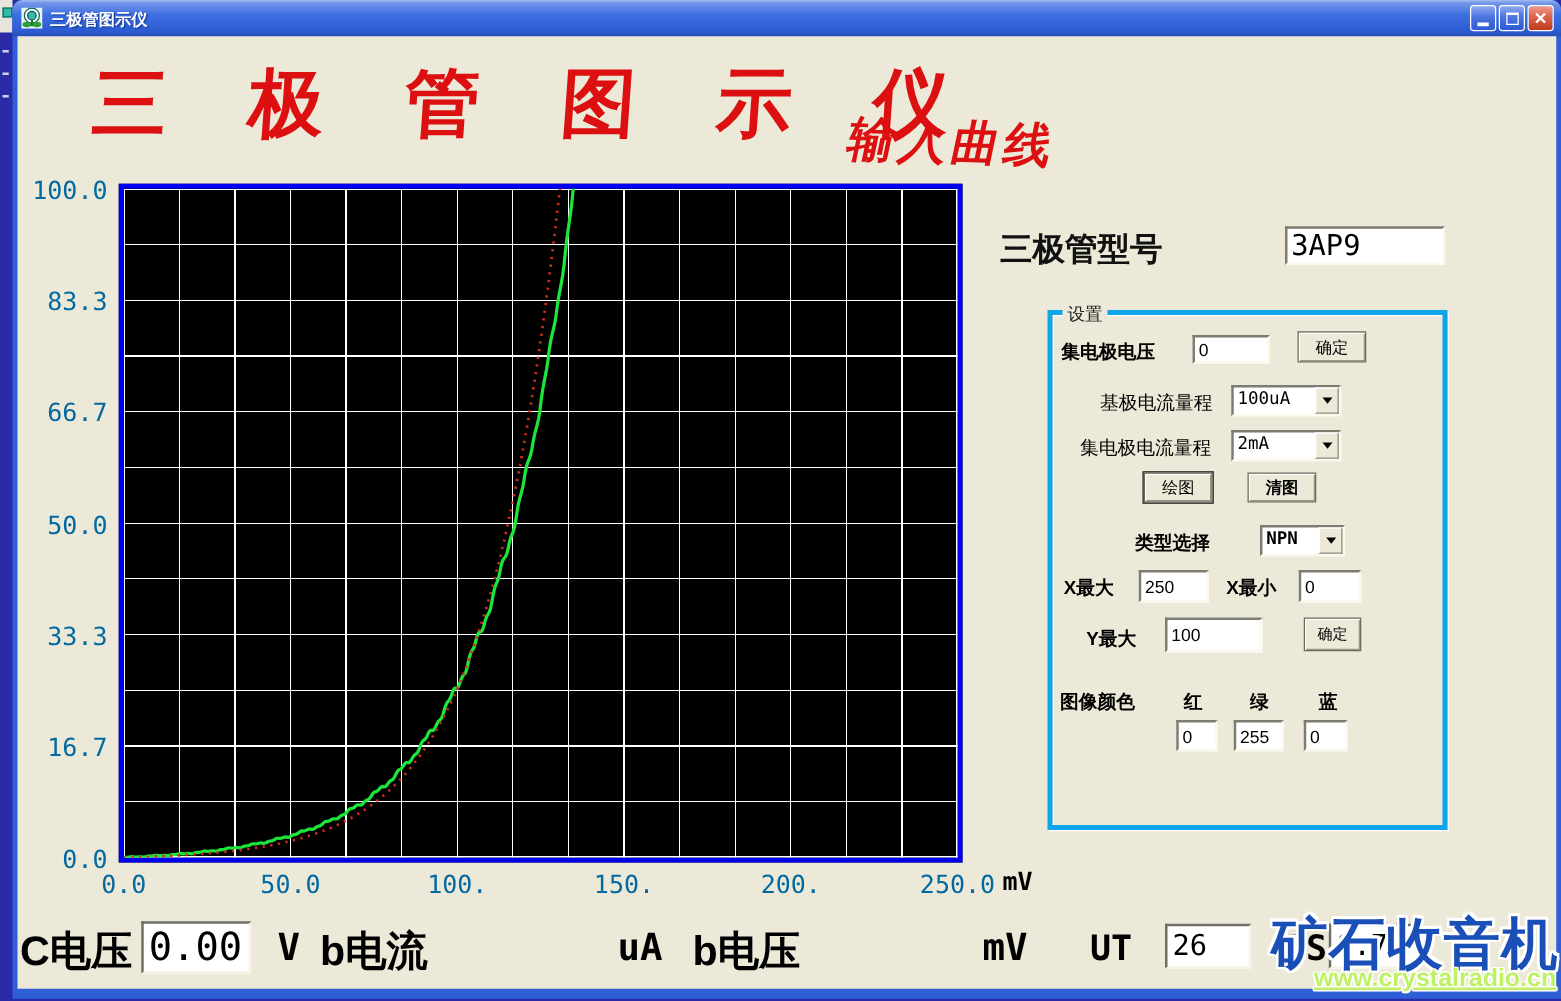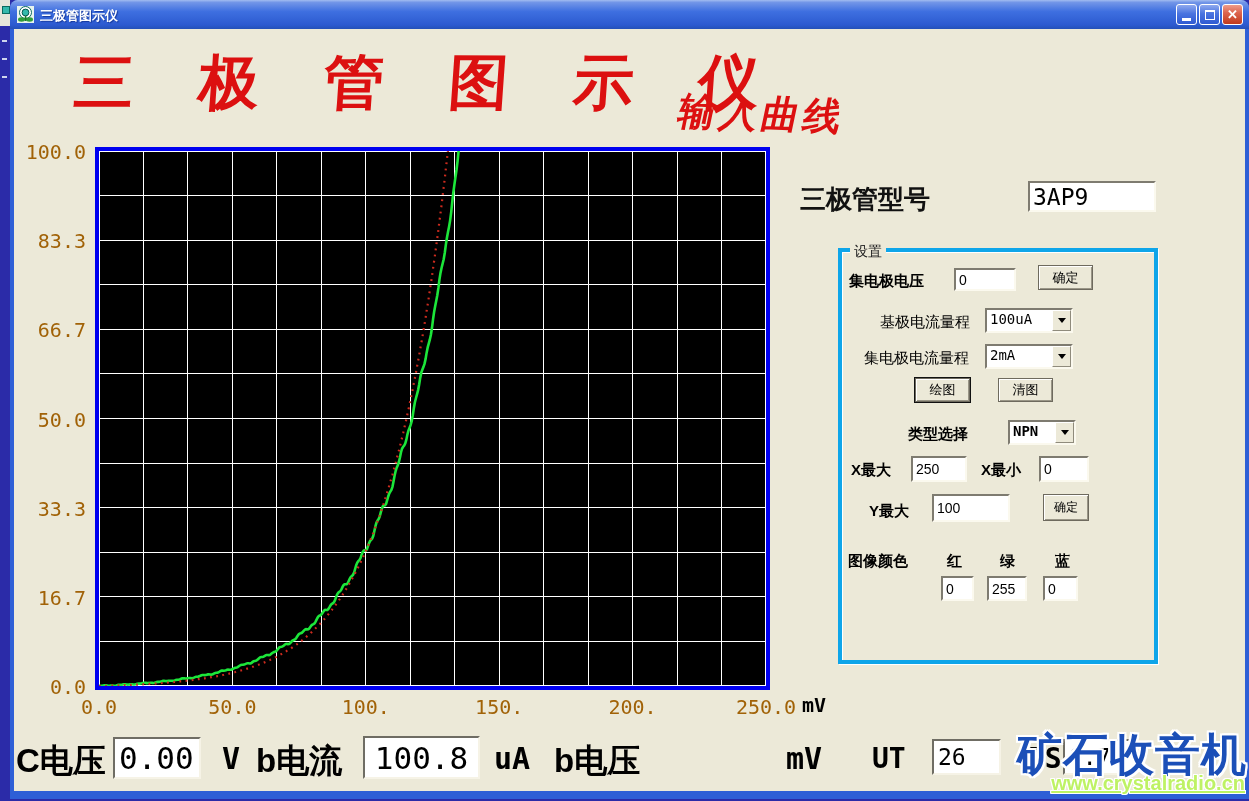--- a/index.html
+++ b/index.html
@@ -32,21 +32,21 @@
 
   
   .hdr-title{position:absolute;left:60px;top:14px;font-family:"DejaVu Serif",serif;font-weight:bold;
              font-size:60px;color:#dc1010;letter-spacing:22px;white-space:nowrap;transform:skewX(-4deg);}
   .hdr-sub{position:absolute;left:664px;top:60px;font-family:"DejaVu Serif",serif;font-weight:bold;
            font-size:38px;color:#dc1010;letter-spacing:4px;white-space:nowrap;transform:skewX(-10deg) rotate(2deg);}
 
   
   .plot-box{position:absolute;left:81px;top:118px;width:667px;height:535px;
             border:4px solid #0000f0;background:#000;}
-  .ticks span{position:absolute;font-family:"DejaVu Sans Mono",monospace;font-size:20px;color:#a16207;white-space:nowrap;}
+  .ticks span{position:absolute;font-family:"DejaVu Sans Mono",monospace;font-size:20px;color:#0369a1;white-space:nowrap;}
   .y-ticks span{width:72px;text-align:right;left:0;}
   .x-ticks span{width:80px;text-align:center;top:666px;}
   .x-unit{position:absolute;left:788px;top:664px;font-family:"DejaVu Sans Mono",monospace;font-size:20px;font-weight:bold;}
 
   
   .model-label{position:absolute;left:786px;top:153px;font-size:26px;font-weight:600;color:#111;}
   .edit{position:absolute;background:#fff;border:2px solid;border-color:#7e7b70 #fbf9ee #fbf9ee #7e7b70;
         box-sizing:border-box;font-family:"Liberation Sans",sans-serif;font-size:14px;color:#000;
         padding:1px 3px;outline:none;}
   .model-input{left:974px;top:152px;width:128px;height:31px;font-size:23px;font-family:"DejaVu Sans Mono",monospace;margin-left:40px;}
@@ -204,21 +204,21 @@
 
         <span class="gb-label" style="left:22px;top:97px;">集电极电流量程</span>
         <div class="combo" style="left:143px;top:92px;width:88px;height:25px;">
           <span class="combo-value">2mA</span>
           <span class="combo-btn">
               <span class="arrow-down"></span>
             </span>
         </div>
 
         <div class="btn btn-default" style="left:73px;top:126px;width:55px;height:24px;">绘图</div>
-        <div class="btn" style="left:156px;top:126px;width:55px;height:24px;">清图</div>
+        <div class="btn" style="left:156px;top:126px;width:55px;height:24px;font-weight:bold;">清图</div>
 
         <span class="gb-label bold" style="left:66px;top:173px;">类型选择</span>
         <div class="combo" style="left:166px;top:168px;width:68px;height:25px;">
           <span class="combo-value bold">NPN</span>
           <span class="combo-btn">
               <span class="arrow-down"></span>
             </span>
         </div>
 
         <span class="gb-label bold" style="left:9px;top:209px;">X最大</span>
@@ -236,21 +236,20 @@
         <span class="gb-label bold" style="left:213px;top:300px;">蓝</span>
         <input class="edit" style="left: 99px; top: 324px; width: 33px; height: 25px;" value="0">
         <input class="edit" style="left: 145px; top: 324px; width: 40px; height: 25px;" value="255">
         <input class="edit" style="left: 201px; top: 324px; width: 35px; height: 25px;" value="0">
       </div>
 
       <span class="ro-label" style="left:2px;top:710px;">C电压</span>
       <div class="ro-box" style="left:99px;top:708px;width:88px;height:42px;font-size:31px;padding-left:4px;">0.00</div>
       <span class="ro-unit" style="left:208px;top:712px;">V</span>
       <span class="ro-label" style="left:242px;top:710px;">b电流</span>
-      <div class="ro-box" style="left:349px;top:707px;width:117px;height:43px;font-size:31px;justify-content:center;">100.8</div>
       <span class="ro-unit" style="left:480px;top:712px;">uA</span>
       <span class="ro-label" style="left:540px;top:710px;">b电压</span>
       <span class="ro-unit" style="left:772px;top:712px;">mV</span>
       <span class="ro-label" style="left:858px;top:713px;font-size:28px;font-family:'DejaVu Sans Mono',monospace;">UT</span>
       <div class="ro-box" style="left:918px;top:710px;width:69px;height:36px;font-size:23px;padding-left:4px;">26</div>
       <span class="ro-label" style="left:1014px;top:713px;font-size:28px;font-family:'DejaVu Sans Mono',monospace;">IS</span>
       <div class="ro-box" style="left:1049px;top:710px;width:73px;height:36px;font-size:23px;padding-left:4px;">0.7</div>
 
     </div>
   </div>

